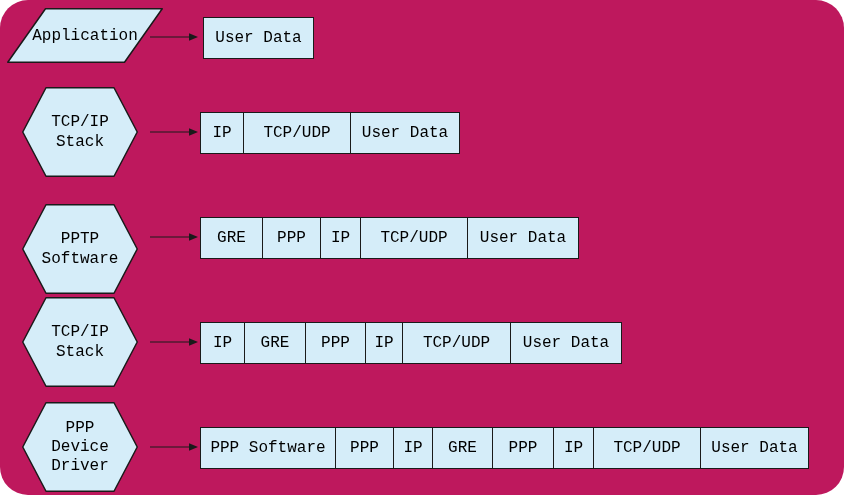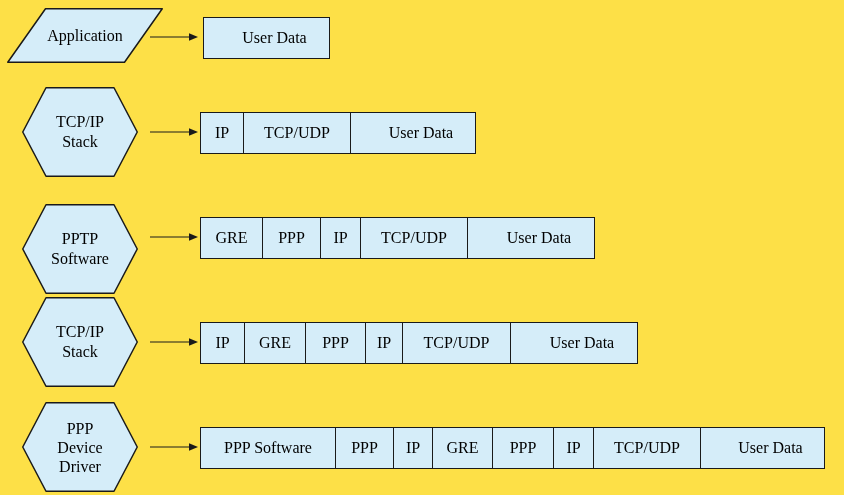--- a/index.html
+++ b/index.html
@@ -1,24 +1,25 @@
 <!DOCTYPE html>
 <html style="--shape-fill: #D5EDF9; --shape-border: #1A1A1A;"><head>
 <meta charset="utf-8">
 <style>
   html, body { margin: 0; padding: 0; background: #ffffff; }
   .canvas {
     position: relative;
     width: 844px;
     height: 495px;
-    background: #fde047;
-    font-family: Liberation Serif, serif;
+    background: #be185d;
+    font-family: Liberation Mono, monospace;
     font-size: 16px;
     color: #000000;
     overflow: hidden;
+    border-radius: 28px;
   }
   .shape { position: absolute; }
   .shape svg { position: absolute; left: 0; top: 0; display: block; }
   .shape-label {
     position: absolute; inset: 0;
     display: flex; align-items: center; justify-content: center;
     text-align: center;
     white-space: pre-line;
     line-height: 20px;
     pointer-events: none;
@@ -36,21 +37,21 @@
     box-sizing: content-box;
   }
   .cell {
     display: flex; align-items: center; justify-content: center;
     height: 100%;
     border-right: 1.5px solid var(--shape-border, #1a1a1a);
     box-sizing: border-box;
     white-space: nowrap;
     overflow: hidden;
   }
-  .cell:last-child { border-right: none; margin-left: 16px; }
+  .cell:last-child { border-right: none; }
 </style>
 </head>
 <body>
 
 <div class="canvas">
 
   <div class="shape" style="left:7px; top:8px; width:156px; height:55px;">
     <svg width="156" height="55" viewBox="0 0 156 55">
       <polygon class="shape-poly" points="38.5,0.75 155.25,0.75 117.5,54.25 0.75,54.25"></polygon>
     </svg>

